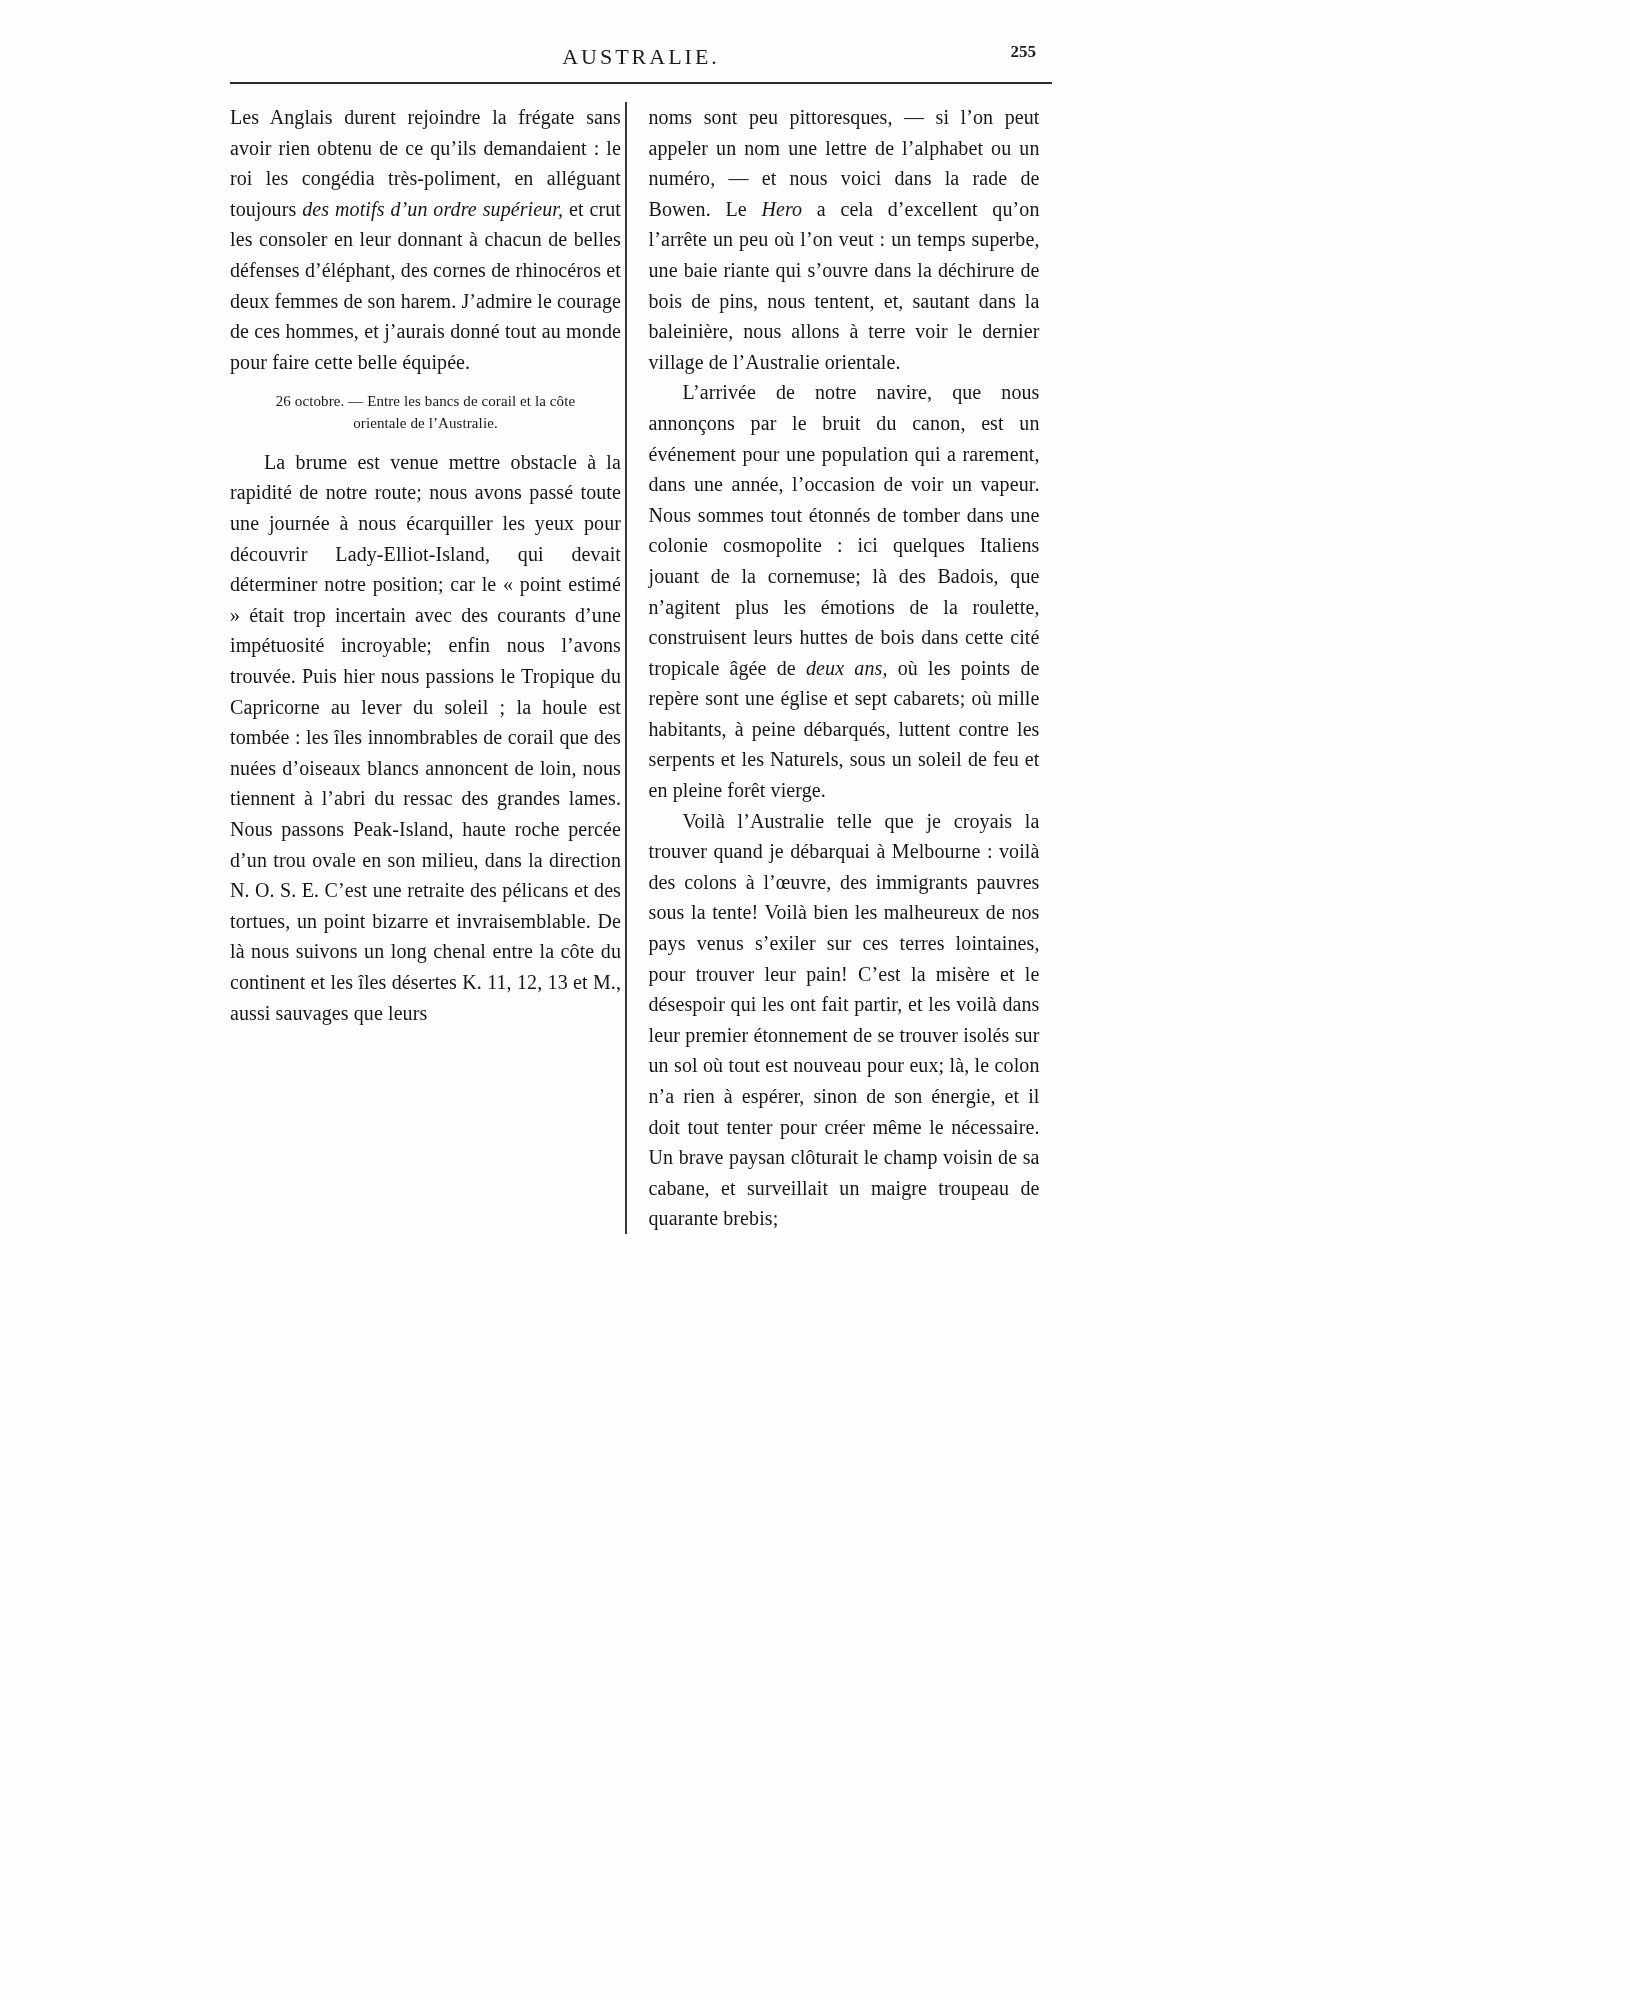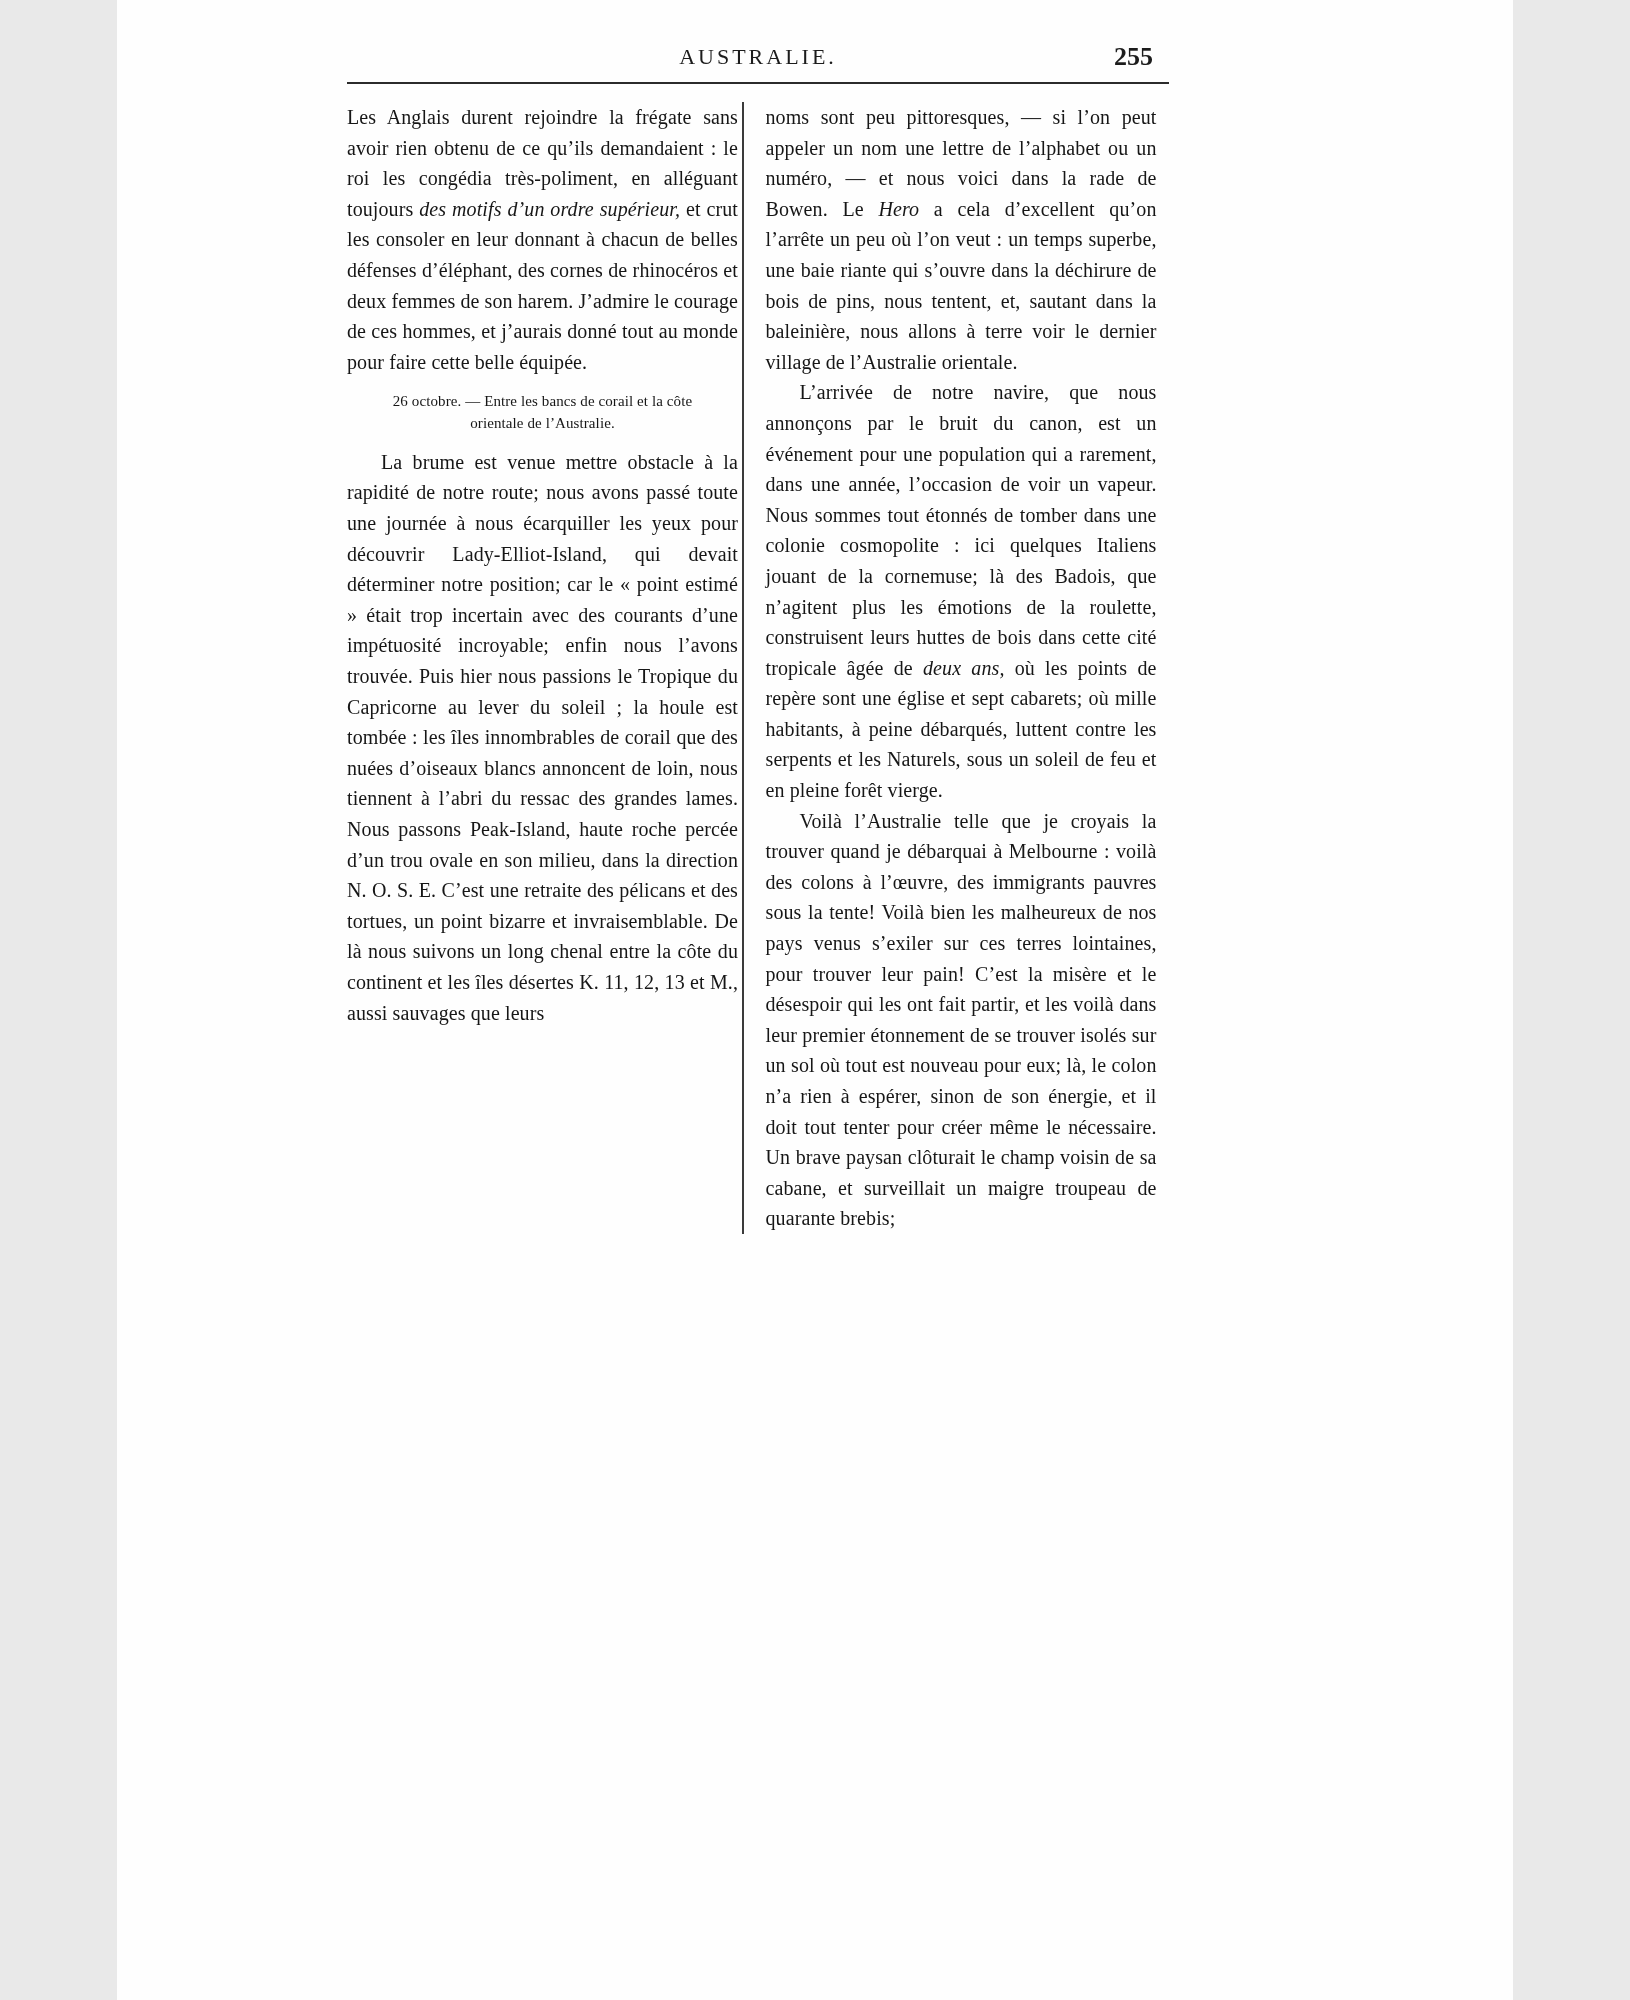--- a/index.html
+++ b/index.html
@@ -2,21 +2,21 @@
 <html lang="fr"><head>
 <meta charset="utf-8">
 <style>
   html, body {
     margin: 0;
     padding: 0;
     background: #e9e9e9;
   }
   .page {
     position: relative;
-    width: 1396px;
+    width: 1630px;
     height: 2000px;
     margin: 0 auto;
     background: #fefefe;
     font-family: "Liberation Serif", "DejaVu Serif", serif;
     color: #161616;
     overflow: hidden;
   }
   .content {
     position: absolute;
     left: 230px;
@@ -34,21 +34,21 @@
     top: 6px;
     text-align: center;
     font-size: 22px;
     letter-spacing: 3px;
     color: #1c1c1c;
   }
   .page-number {
     position: absolute;
     right: 16px;
     top: 4px;
-    font-size: 26px;
+    font-size: 17px;
     font-weight: 600;
     color: #1c1c1c;
   }
   .header-rule {
     border: none;
     border-top: 2.5px solid #2b2b2b;
     margin: 0 0 18px 0;
     width: 100%;
   }
   .text-columns {

